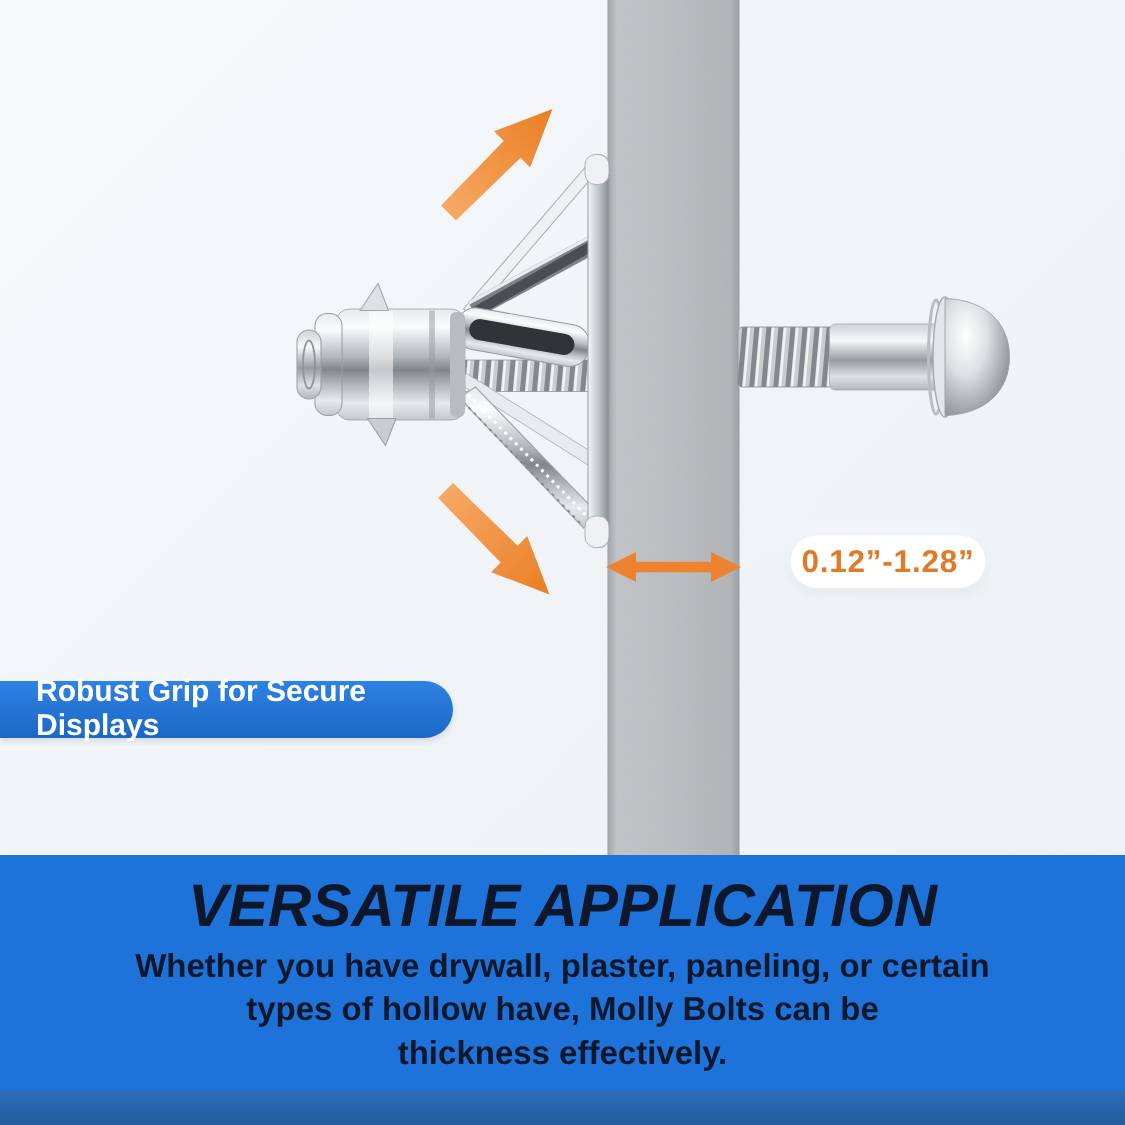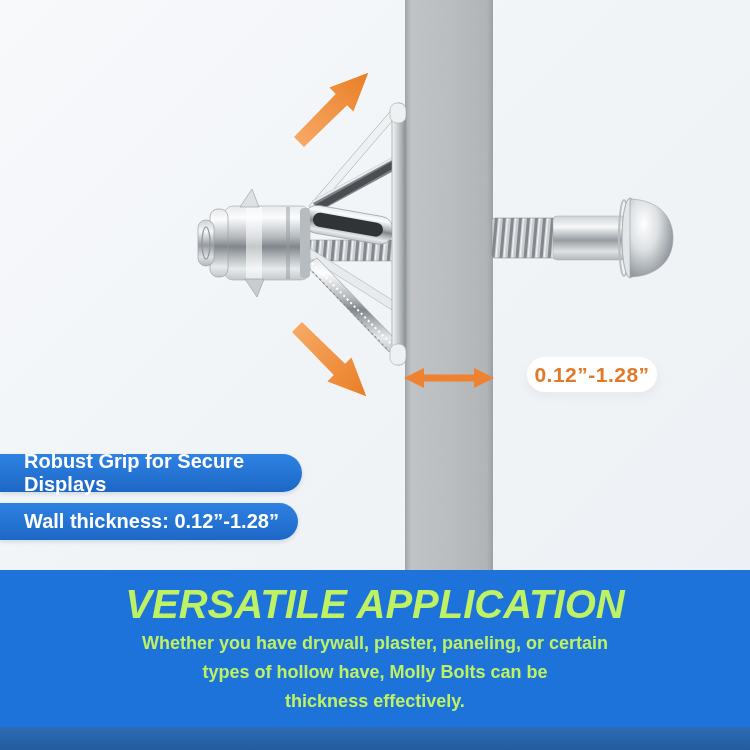--- a/index.html
+++ b/index.html
@@ -23,24 +23,24 @@
     box-shadow:0 0 12px rgba(255,255,255,.95),0 2px 8px rgba(120,130,145,.28);margin-left:22px;}
 
   .pill{position:absolute;left:0;display:flex;align-items:center;
     background:linear-gradient(180deg,var(--pill-blue-top),var(--pill-blue-bottom));
     color:#ffffff;font-weight:bold;font-size:20px;padding-left:24px;
     border-radius:0 19px 19px 0;box-shadow:0 2px 4px rgba(60,90,140,.18);}
   .pill-1{top:454px;width:278px;height:38px;}
   .pill-2{top:503px;width:274px;height:37px;}
 
   .bottom-band{position:absolute;left:0;top:570px;width:750px;height:180px;
-    background:var(--brand-blue);color:#bef264;text-align:center;}
+    background:var(--brand-blue);color:#0f172a;text-align:center;}
   .bottom-band h1{margin:13px 0 4px 0;font-size:40px;line-height:42px;
     font-style:italic;font-weight:bold;letter-spacing:0px;}
-  .bottom-band p{margin:0;font-size:18px;line-height:29px;font-weight:bold;}
+  .bottom-band p{margin:0;font-size:22px;line-height:29px;font-weight:bold;}
   .bottom-band p span{display:block;}
   .footer-strip{position:absolute;left:0;bottom:0;width:750px;height:23px;
     background:linear-gradient(180deg,var(--footer-blue-top),var(--footer-blue-bottom));}
 </style>
 </head>
 <body>
 
 <div class="stage">
 
   <svg class="illustration" width="750" height="570" viewBox="0 0 750 570">
@@ -160,23 +160,20 @@
     </g>
   </svg>
 
   <div class="measure-badge">
     <span>0.12”-1.28”</span>
   </div>
 
   <div class="pill pill-1">
     <span>Robust Grip for Secure Displays</span>
   </div>
-  <div class="pill pill-2">
-    <span>Wall thickness: 0.12”-1.28”</span>
-  </div>
 
   <div class="bottom-band">
     <h1>VERSATILE APPLICATION</h1>
     <p>
       <span>Whether you have drywall, plaster, paneling, or certain</span>
       <span>types of hollow have, Molly Bolts can be</span>
       <span>thickness effectively.</span>
     </p>
     <div class="footer-strip"></div>
   </div>

